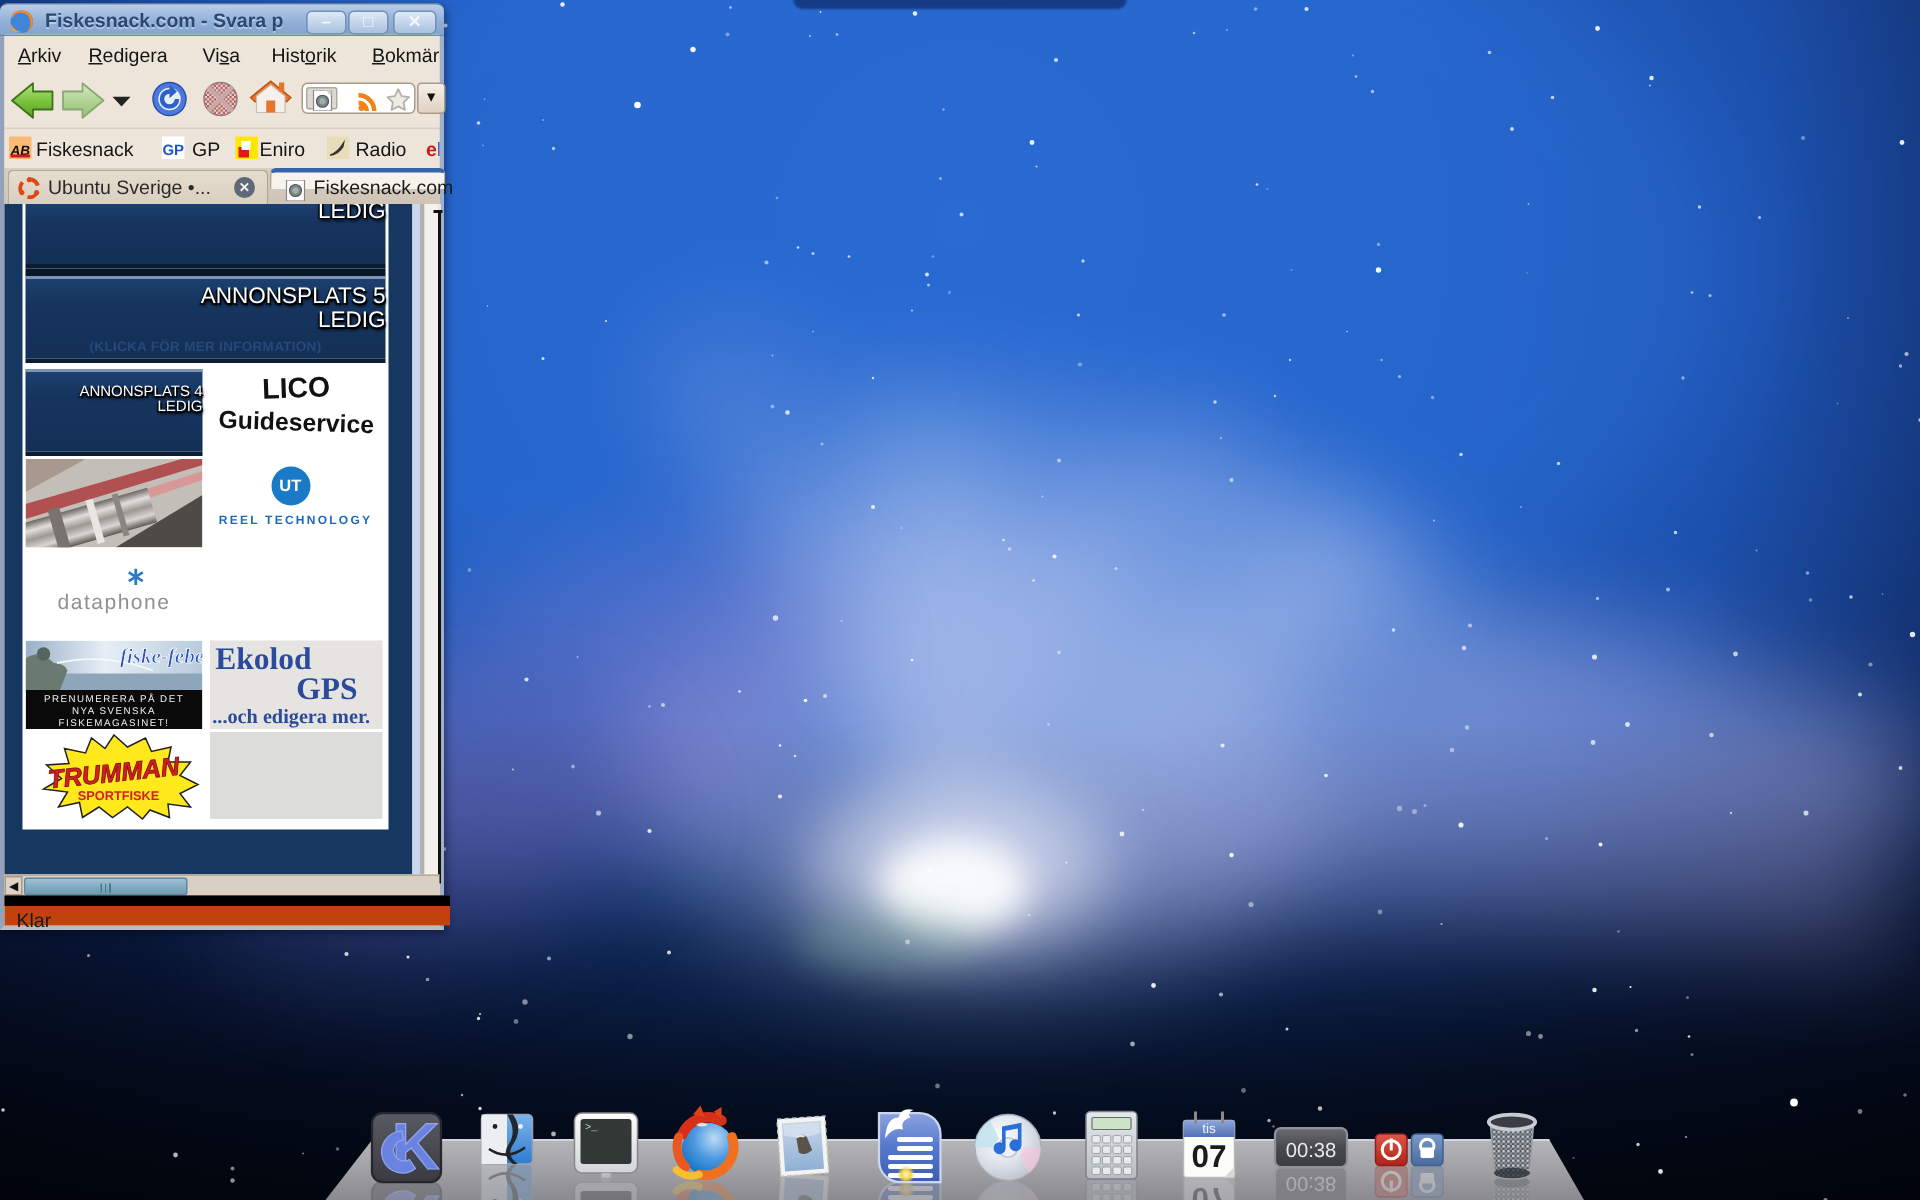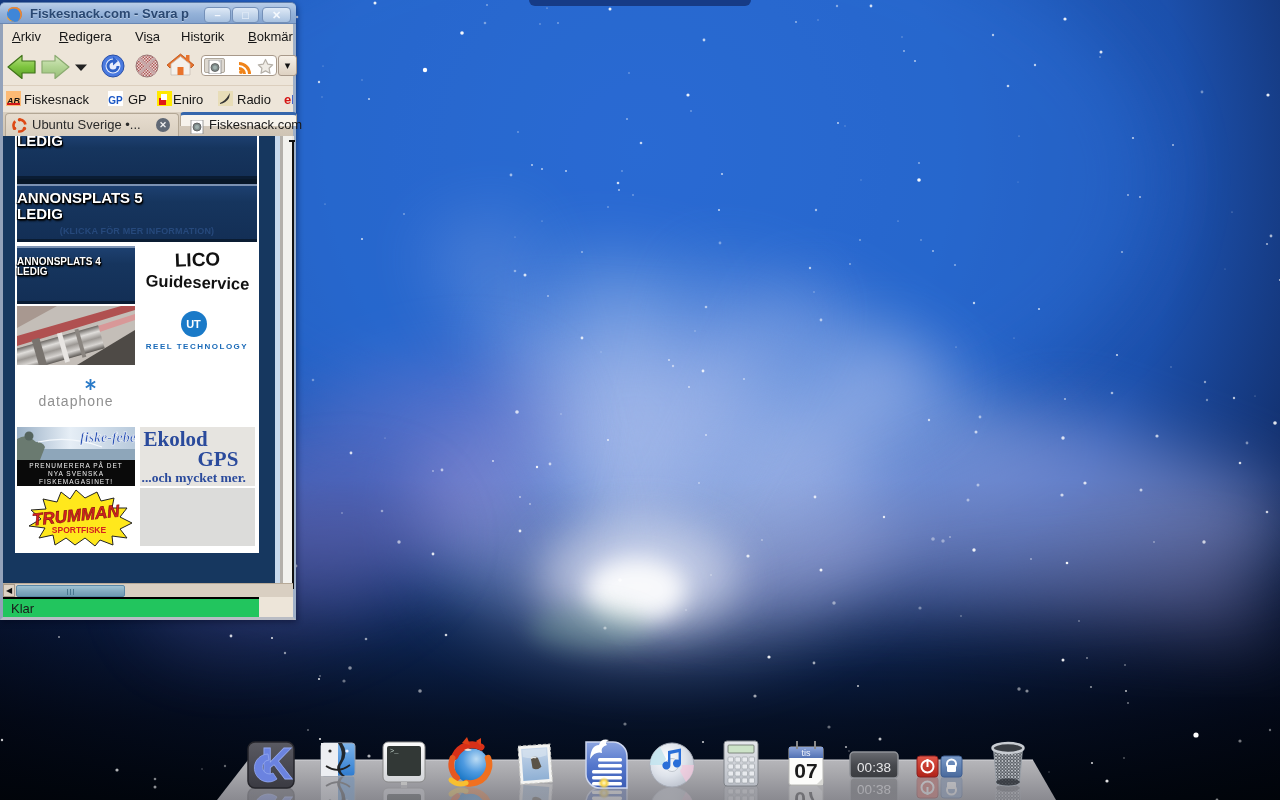--- a/index.html
+++ b/index.html
@@ -22,28 +22,28 @@
 .btxt{position:absolute;top:5px;font-size:13px;color:#151515}
 #tabbar{position:absolute;left:0;top:110px;width:290px;height:23.5px;background:linear-gradient(#d9cfc1,#cfc4b5)}
 #tab1{position:absolute;left:2px;top:1px;width:174px;height:22.5px;background:linear-gradient(#e7ddcf,#d9cfc0);border:1px solid #b3a795;border-bottom:none;border-radius:4px 4px 0 0}
 #tab1 span{position:absolute;left:26px;top:3px;font-size:13px;color:#2a2a2a;white-space:nowrap}
 #tclose{position:absolute;left:150px;top:4px;width:14px;height:14px;background:#5f6875;border-radius:50%;color:#f0f0f0;font-size:9px;font-weight:bold;text-align:center;line-height:14px;font-style:normal}
 #tab2{position:absolute;left:177px;top:0;width:117px;height:14px;background:#f7f3ec;border:1px solid #b3a795;border-top:3px solid #3566ac;border-bottom:none;border-radius:4px 4px 0 0}
 #tab2 span{position:absolute;left:28px;top:2px;font-size:13px;color:#1a1a1a;white-space:nowrap}
 #content{position:absolute;left:0;top:133.5px;width:272px;height:447.5px;background:#16375f;overflow:hidden}
 #adtable{position:absolute;left:12px;top:0;width:244px;height:417.5px;background:#fff}
 .navybox{position:absolute;background:linear-gradient(#1d4070,#16355e 30%,#132f56);border-top:2px solid rgba(160,180,210,0.75);border-bottom:3px solid #0a1c33}
-.adtxt{position:absolute;width:100%;text-align:left;font-weight:bold;color:#fff;text-shadow:1px 1px 0 #000,-1px 1px 1px #000,1px 2px 2px #000;line-height:1.05}
+.adtxt{position:absolute;width:100%;text-align:right;font-weight:normal;color:#fff;text-shadow:1px 1px 0 #000,-1px 1px 1px #000,1px 2px 2px #000;line-height:1.05}
 .wcell{position:absolute;background:#fff}
 #vscroll{position:absolute;left:271.5px;top:133.5px;width:19.8px;height:447.5px;background:#e8e6e2}
 #hscroll{position:absolute;left:0;top:581px;width:290px;height:14px;background:#d9cfc2;border-top:1px solid #b8aa98}
 #harrow{position:absolute;left:0;top:0;width:12px;height:13px;background:#ddd2c4;border:1px solid #a89a88;color:#111;font-size:8px;text-align:center;line-height:12px}
 #hthumb{position:absolute;left:12.5px;top:0.5px;width:109px;height:12.5px;background:linear-gradient(#9fc2d4,#7fa8bd 60%,#6f9bb2);border:1px solid #5a89a8;border-radius:2px}
 #hthumb span{position:absolute;left:50px;top:3px;width:9px;height:6px;background:repeating-linear-gradient(90deg,#4a7890 0,#4a7890 1px,transparent 1px,transparent 3px)}
-#status{position:absolute;left:0;top:595px;width:256px;height:20px;background:#22c55e;border-top:2px solid #000000;font-size:13px;color:#1a1a1a;padding:2px 0 0 8px}
+#status{position:absolute;left:0;top:595px;width:297px;height:20px;background:#c2410c;border-top:7px solid #000000;font-size:13px;color:#1a1a1a;padding:2px 0 0 8px}
 </style></head>
 <body>
 <div id="screen">
 
 <svg id="wall" width="1280" height="800" viewBox="0 0 1280 800" preserveAspectRatio="none">
 <defs>
 <radialGradient id="sky" cx="640" cy="150" r="1050" gradientUnits="userSpaceOnUse">
  <stop offset="0" stop-color="#2765cc"></stop>
  <stop offset="0.30" stop-color="#2260c2"></stop>
  <stop offset="0.52" stop-color="#1c50ac"></stop>
@@ -768,21 +768,21 @@
 <path d="M 21,15 q 32,-7 64,5" stroke="#f4f8fc" stroke-width="1.2" fill="none"></path>
 <text x="63" y="15" font-family="Liberation Serif, serif" font-size="14" font-style="italic" font-weight="bold" fill="#2a52b4" stroke="#fff" stroke-width="0.5">fiske-feber</text>
 <rect y="33" width="118" height="26" fill="#0a0a0a"></rect>
 <text x="59" y="41" font-family="Liberation Sans, sans-serif" font-size="6.5" fill="#f0f0f0" text-anchor="middle" letter-spacing="1">PRENUMERERA PÅ DET</text>
 <text x="59" y="49" font-family="Liberation Sans, sans-serif" font-size="6.5" fill="#f0f0f0" text-anchor="middle" letter-spacing="1">NYA SVENSKA</text>
 <text x="59" y="57" font-family="Liberation Sans, sans-serif" font-size="6.5" fill="#f0f0f0" text-anchor="middle" letter-spacing="1">FISKEMAGASINET!</text>
 </svg></div>
           <div class="wcell" style="left:124.5px;top:291.5px;width:115px;height:58.5px;background:#e6e4e0;font-family:'Liberation Serif',serif;color:#2a4a9c">
 <div style="position:absolute;left:4px;top:0px;font-size:21px;font-weight:bold">Ekolod</div>
 <div style="position:absolute;left:58px;top:20px;font-size:21px;font-weight:bold">GPS</div>
-<div style="position:absolute;left:2px;top:43px;font-size:13.5px;font-weight:bold">...och mycket mer.</div>
+<div style="position:absolute;left:2px;top:43px;font-size:13.5px;font-weight:bold">...och edigera mer.</div>
           </div>
           <div class="wcell" style="left:2px;top:352.0px;width:118px;height:58.5px">
 <svg width="118" height="59" viewBox="0 0 118 59">
 <polygon points="59,2 68,10 80,4 84,13 97,10 95,20 110,20 103,29 115,35 103,41 110,50 95,48 96,57 83,52 78,58 68,50 58,57 49,50 38,57 36,47 22,50 28,40 12,38 24,31 14,22 29,21 26,11 40,14 44,4 53,11" fill="#ffe81c" stroke="#222" stroke-width="1"></polygon>
 <text x="59" y="33" font-family="Liberation Sans, sans-serif" font-size="17" font-weight="bold" font-style="italic" fill="#d42020" stroke="#801010" stroke-width="0.6" text-anchor="middle" transform="rotate(-6 59 30)">TRUMMAN</text>
 <text x="62" y="45" font-family="Liberation Sans, sans-serif" font-size="8.5" font-weight="bold" fill="#d42020" text-anchor="middle">SPORTFISKE</text>
 </svg></div>
           <div class="wcell" style="left:124.5px;top:352.0px;width:115px;height:58.5px;background:#dcdcda"></div>
         </div>
       </div>

